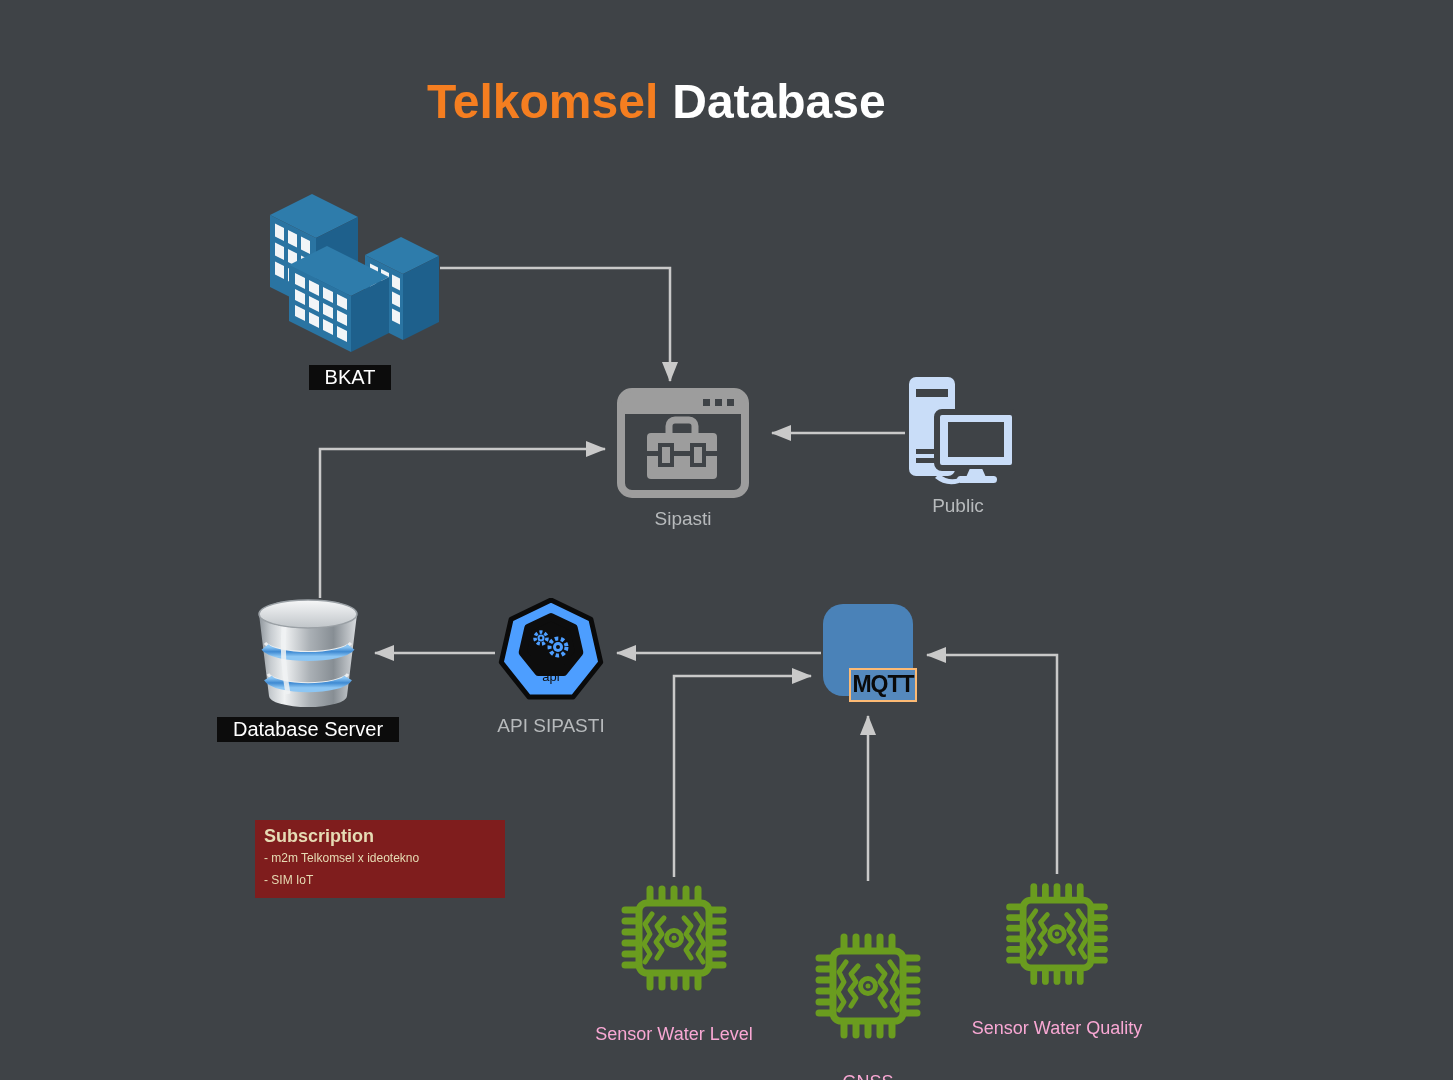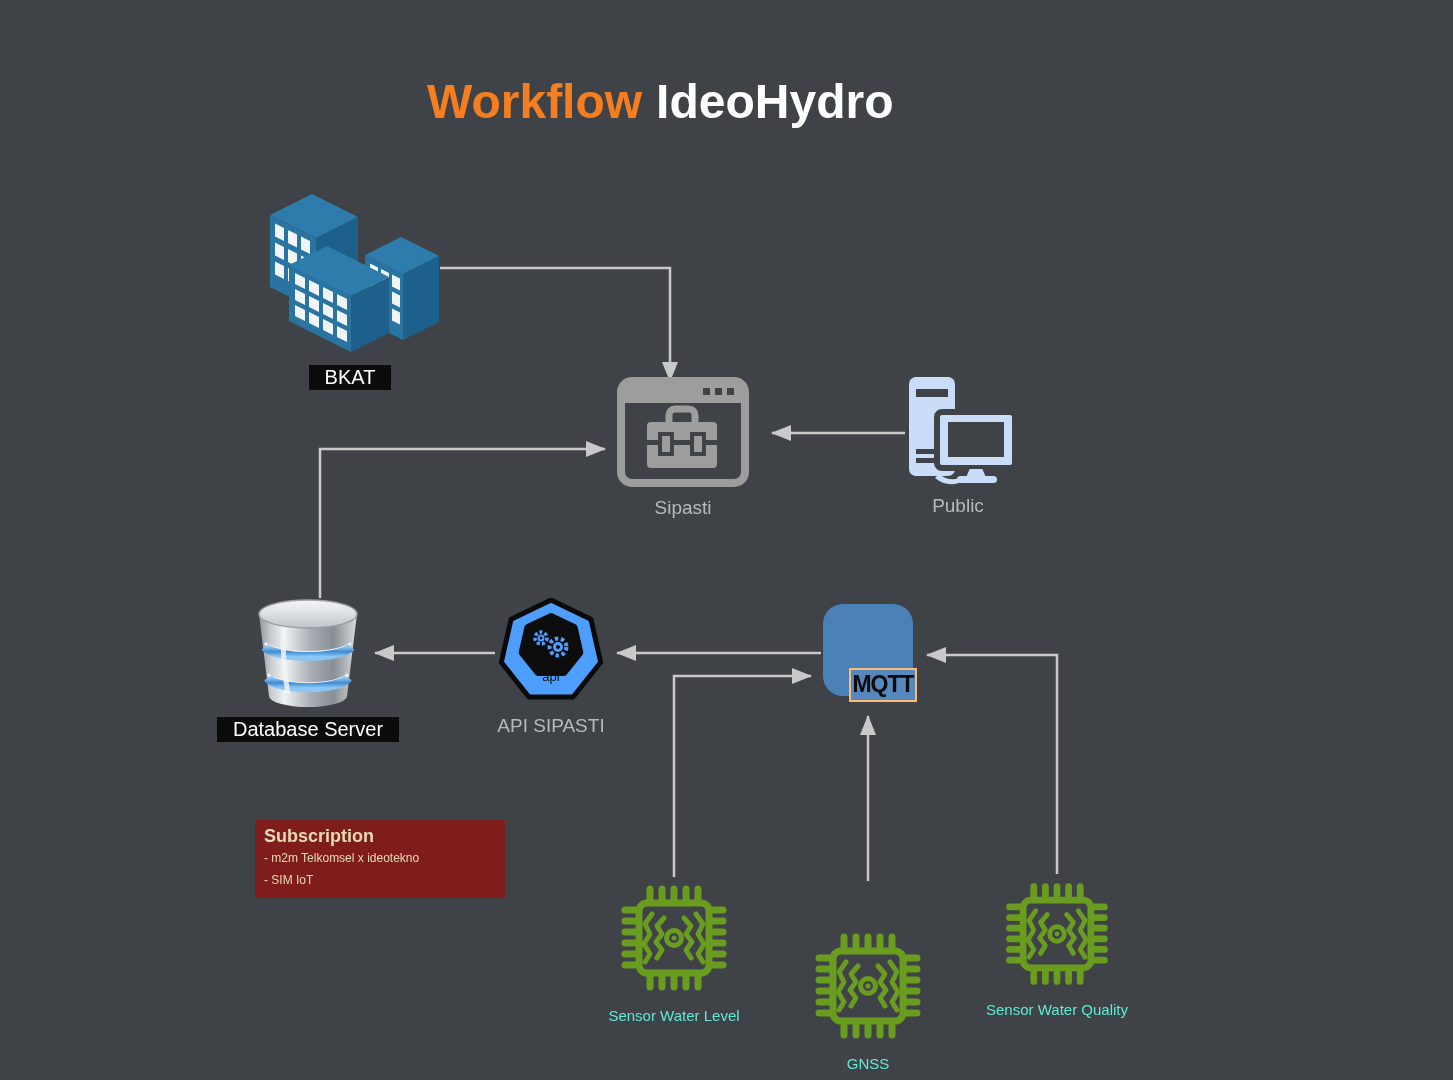--- a/index.html
+++ b/index.html
@@ -8,21 +8,21 @@
   .edges{position:absolute;left:0;top:0;pointer-events:none;}
   .title{position:absolute;left:427px;top:74px;font-size:48px;font-weight:bold;white-space:nowrap;}
   .title .hl{color:#f57e20;margin-right:14px;}
   .title .rest{color:#ffffff;}
   .node{position:absolute;display:flex;flex-direction:column;align-items:center;}
   .node svg{display:block;margin:0 auto;}
   .lbl{text-align:center;white-space:nowrap;}
   .lbl-black{display:inline-block;background:#0c0c0c;color:#ffffff;font-size:20px;
              padding:1px 16px;margin-top:3px;}
   .lbl-gray{color:#b7babc;font-size:19px;margin-top:9px;}
-  .lbl-light{color:#5eead4;font-size:15px;margin-top:7px;}
+  .lbl-light{color:#f9a8d4;font-size:18px;margin-top:24px;}
   .mqtt-box{position:absolute;left:823px;top:604px;width:90px;height:92px;background:#4a82b8;
             border-radius:20px;}
   .mqtt-label{position:absolute;left:849px;top:668px;width:68px;height:34px;background:#5589bd;
               border:2px solid #fdba74;box-sizing:border-box;color:#0a0a0a;font-weight:bold;
               font-size:23px;letter-spacing:-1px;text-align:center;line-height:29px;}
   .sub-box{position:absolute;left:255px;top:820px;width:250px;box-sizing:border-box;
            background:#7f1d1d;color:#e6dbb4;padding:5px 9px 7px 9px;}
   .sub-title{font-weight:bold;font-size:18px;line-height:22px;}
   .sub-line{font-size:12px;line-height:22px;}
 </style>
@@ -43,21 +43,21 @@
       <path d="M320,598 V449 H605" marker-end="url(#arw)"></path>
       <path d="M495,653 H375" marker-end="url(#arw)"></path>
       <path d="M821,653 H617" marker-end="url(#arw)"></path>
       <path d="M674,877 V676 H811" marker-end="url(#arw)"></path>
       <path d="M868,881 V716" marker-end="url(#arw)"></path>
       <path d="M1057,874 V655 H927" marker-end="url(#arw)"></path>
     </g>
   </svg>
 
   <div class="title">
-    <span class="hl">Workflow</span><span class="rest">IdeoHydro</span>
+    <span class="hl">Telkomsel</span><span class="rest">Database</span>
   </div>
 
   <div class="node" style="left:250px;top:182px;width:200px;">
     <svg width="195" height="180" viewBox="0 0 195 180">
 
       <polygon points="63,56 17,33 59,12 105,35" fill="#2e7cab"></polygon>
       <polygon points="17,33 63,56 63,128 17,105" fill="#2a74a2"></polygon>
       <polygon points="63,56 105,35 105,107 63,128" fill="#1e608c"></polygon>
       <g transform="translate(63,56) skewY(26.565)" fill="#f2f5f7">
         <rect x="-41" y="6" width="9" height="13"></rect>
@@ -99,21 +99,21 @@
           <rect x="-14" y="21" width="10" height="11"></rect>
         <rect x="-56" y="37" width="10" height="11"></rect>
           <rect x="-42" y="37" width="10" height="11"></rect>
           <rect x="-28" y="37" width="10" height="11"></rect>
           <rect x="-14" y="37" width="10" height="11"></rect>
       </g>
     </svg>
     <div class="lbl"><span class="lbl-black">BKAT</span></div>
   </div>
 
-  <div class="node" style="left:613px;top:376px;width:140px;">
+  <div class="node" style="left:613px;top:387px;width:140px;">
     <svg width="134" height="112" viewBox="0 0 134 112">
       <rect x="5" y="5" width="124" height="102" rx="11" fill="none" stroke="#9d9d9d" stroke-width="8"></rect>
       <path d="M5,16 Q5,5 16,5 H118 Q129,5 129,16 V27 H5 Z" fill="#9d9d9d"></path>
       <rect x="87" y="12" width="7" height="7" fill="#3f4347"></rect>
       <rect x="99" y="12" width="7" height="7" fill="#3f4347"></rect>
       <rect x="111" y="12" width="7" height="7" fill="#3f4347"></rect>
       <rect x="53" y="33" width="26" height="20" rx="6" fill="none" stroke="#9d9d9d" stroke-width="7"></rect>
       <rect x="31" y="46" width="70" height="46" rx="4" fill="#9d9d9d"></rect>
       <rect x="31" y="64" width="70" height="5" fill="#3f4347"></rect>
       <rect x="42" y="56" width="16" height="24" fill="#3f4347"></rect>

